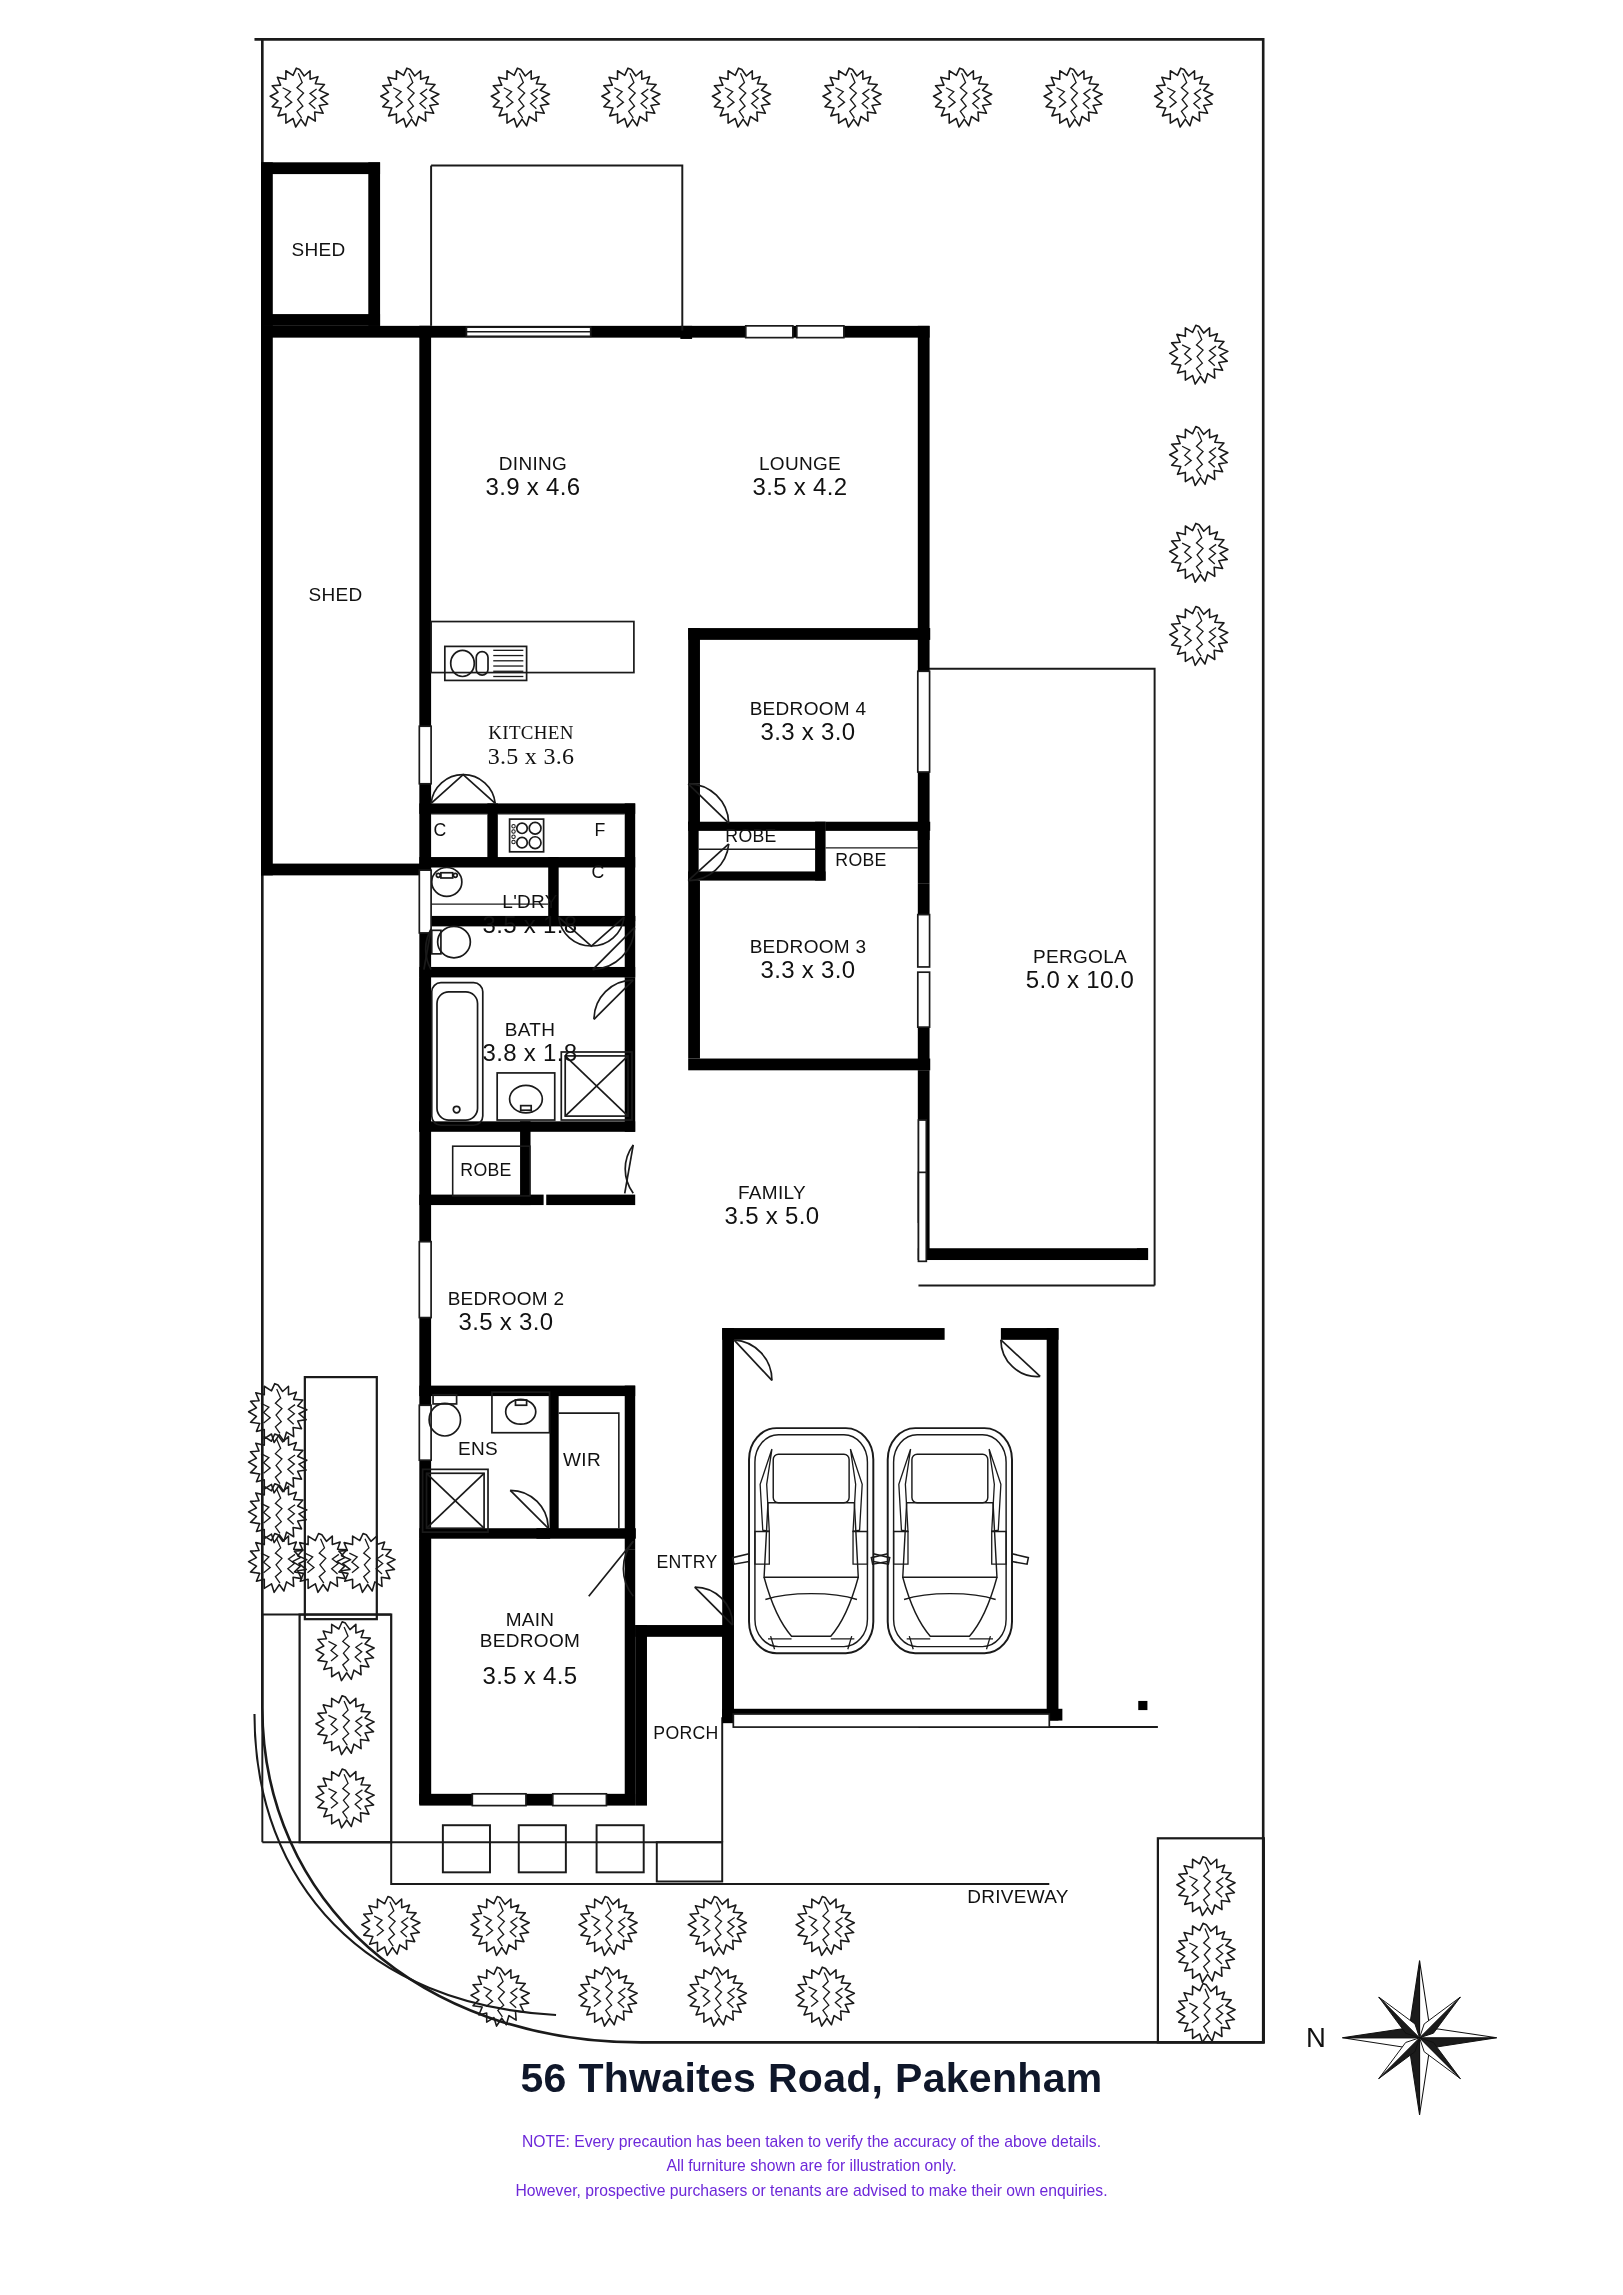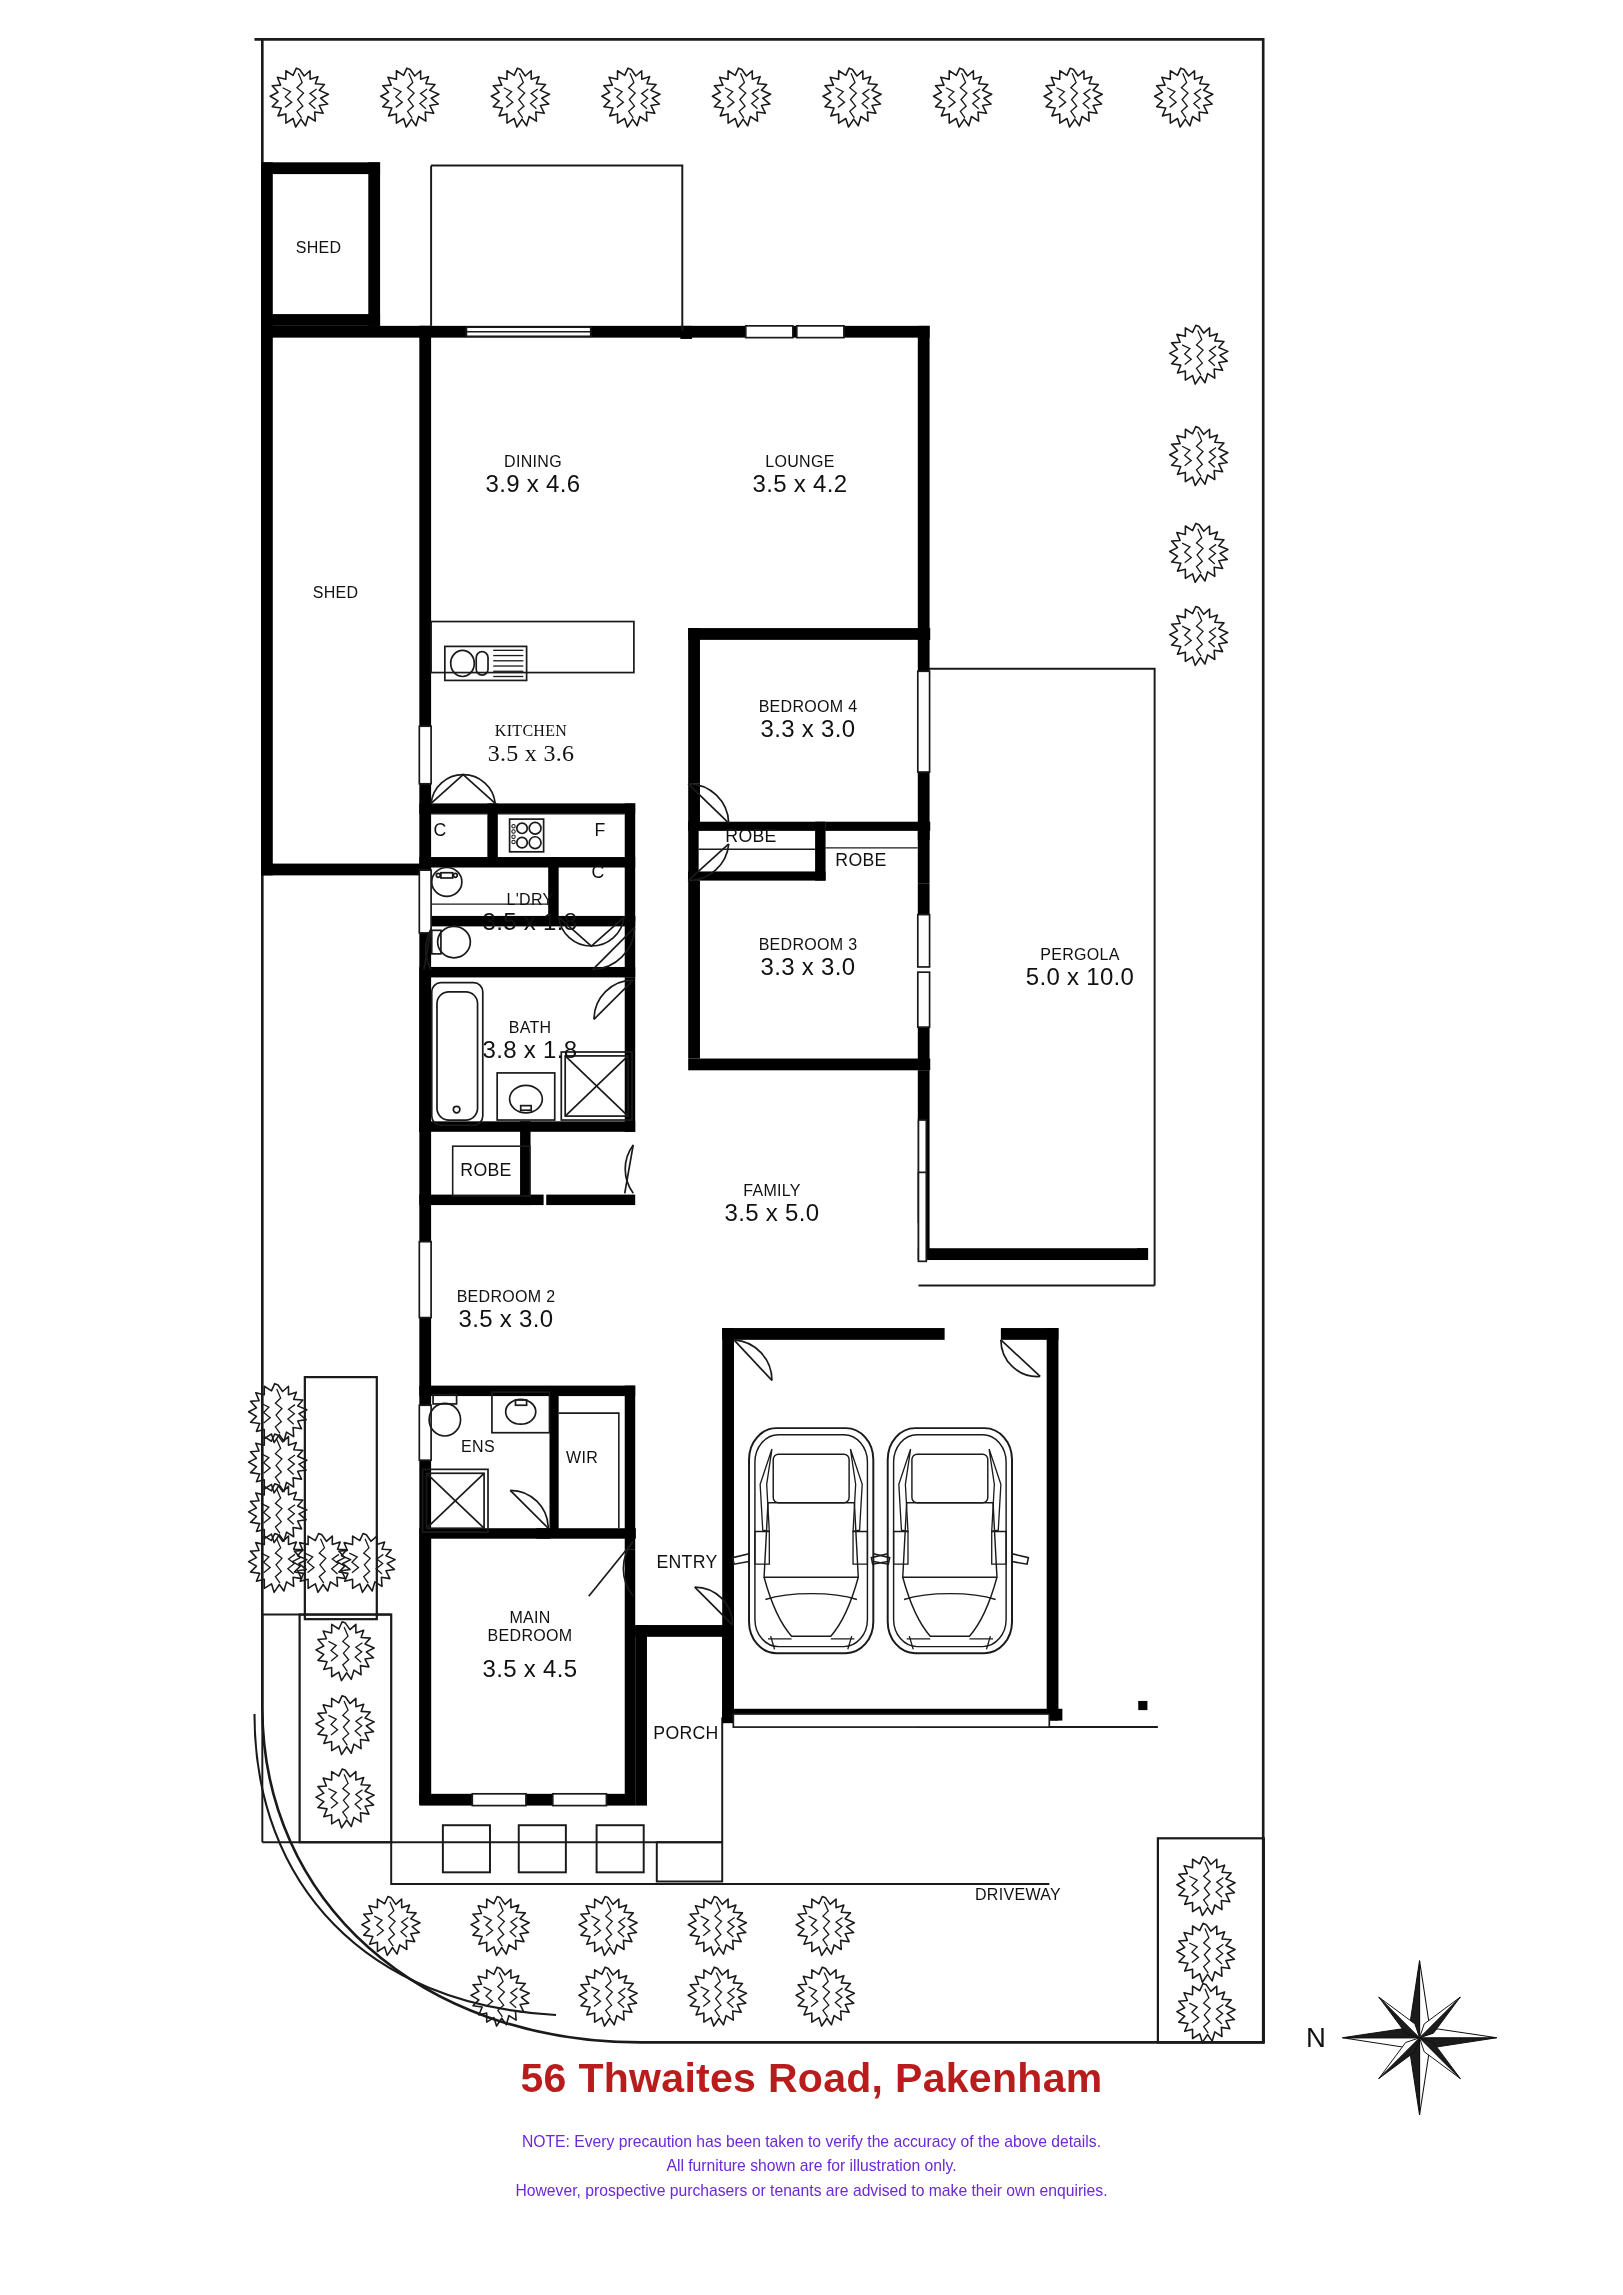--- a/index.html
+++ b/index.html
@@ -1,23 +1,23 @@
 <!DOCTYPE html>
 <html style="font-size:10.5px"><head>
 <meta charset="utf-8">
 <style>
   html,body{margin:0;padding:0;background:#ffffff;}
   body{width:1623px;height:2295px;font-family:"Liberation Sans",sans-serif;color:#111;}
   #stage{position:relative;width:1623px;height:2295px;overflow:hidden;background:#fff;}
   #plan{position:absolute;left:0;top:0;width:1623px;height:2295px;}
   .txt{position:absolute;text-align:center;line-height:1.12;letter-spacing:0.3px;color:#111;}
-  .rmname{font-size:16px;font-weight:400;}
+  .rmname{font-size:19px;font-weight:400;}
   .rmdim{font-size:24px;font-weight:400;}
   .small{font-size:17.7px;}
-  #title{position:absolute;left:0;right:0;top:2055px;text-align:center;font-size:41px;font-weight:700;letter-spacing:0.3px;color:#b91c1c;}
+  #title{position:absolute;left:0;right:0;top:2055px;text-align:center;font-size:41px;font-weight:700;letter-spacing:0.3px;color:#0f172a;}
   #note{position:absolute;left:0;right:0;top:2130px;text-align:center;font-size:15.7px;line-height:1.55;color:#6d28d9;}
   .nlabel{position:absolute;font-size:27.5px;font-weight:400;color:#111;}
 </style>
 </head>
 <body>
 
 <div id="stage">
 
   <svg id="plan" viewBox="0 0 2481 3508">
     <defs>

